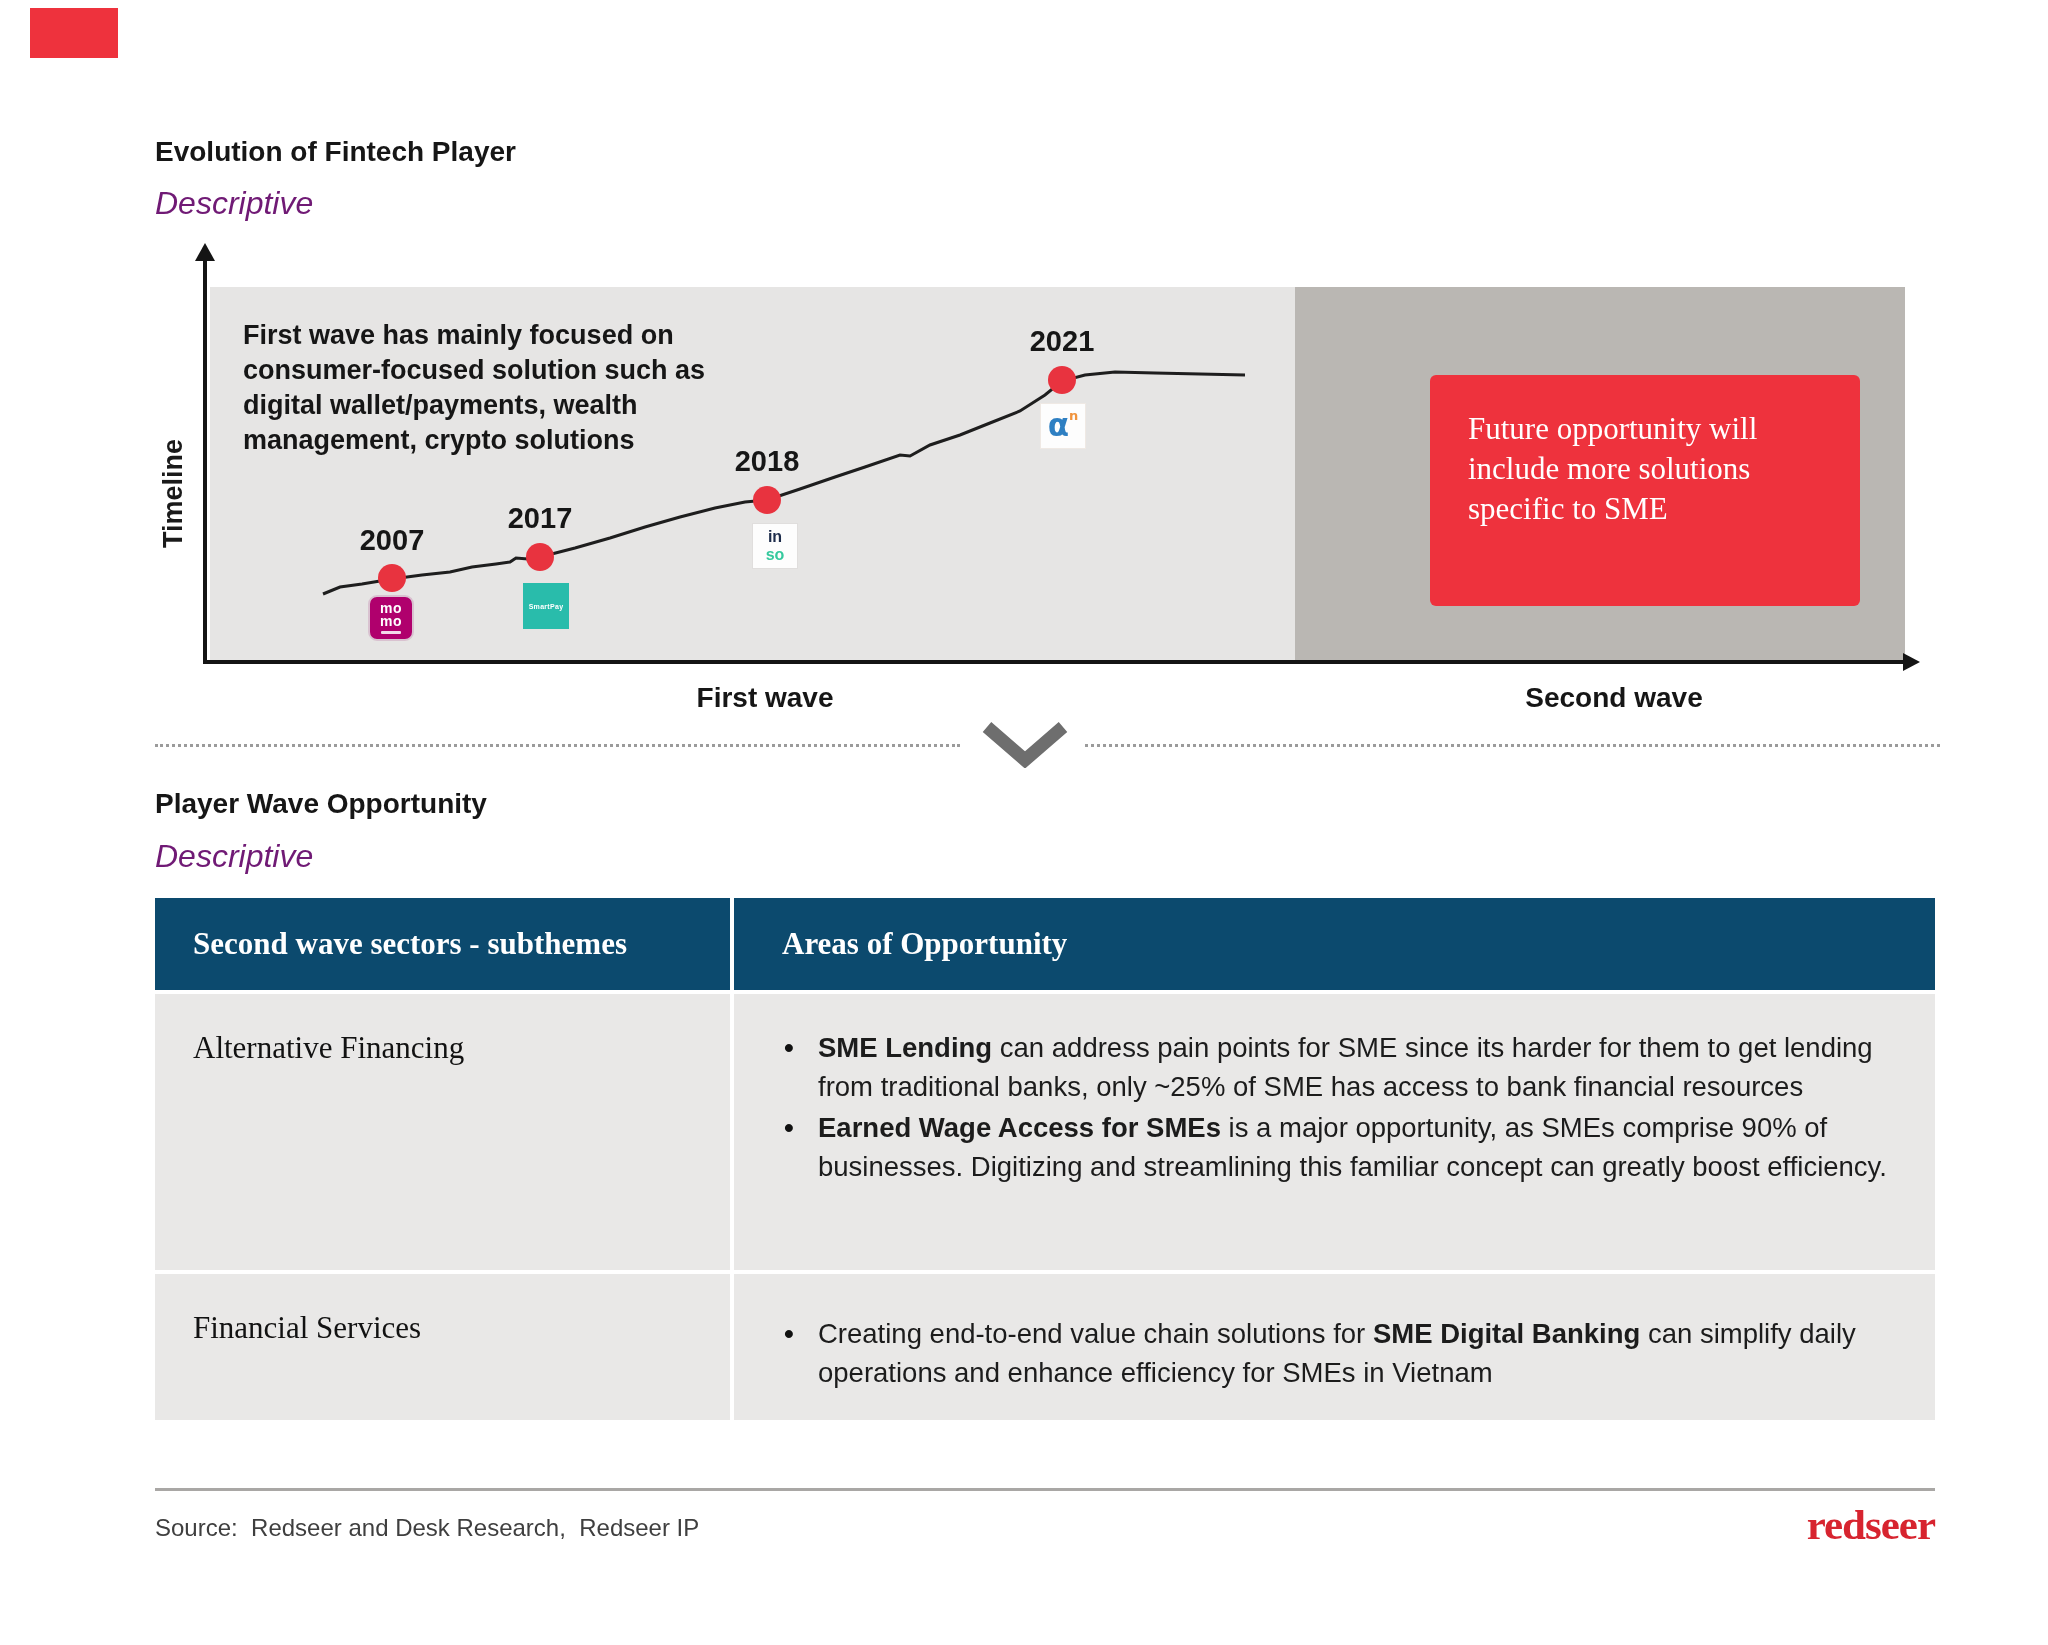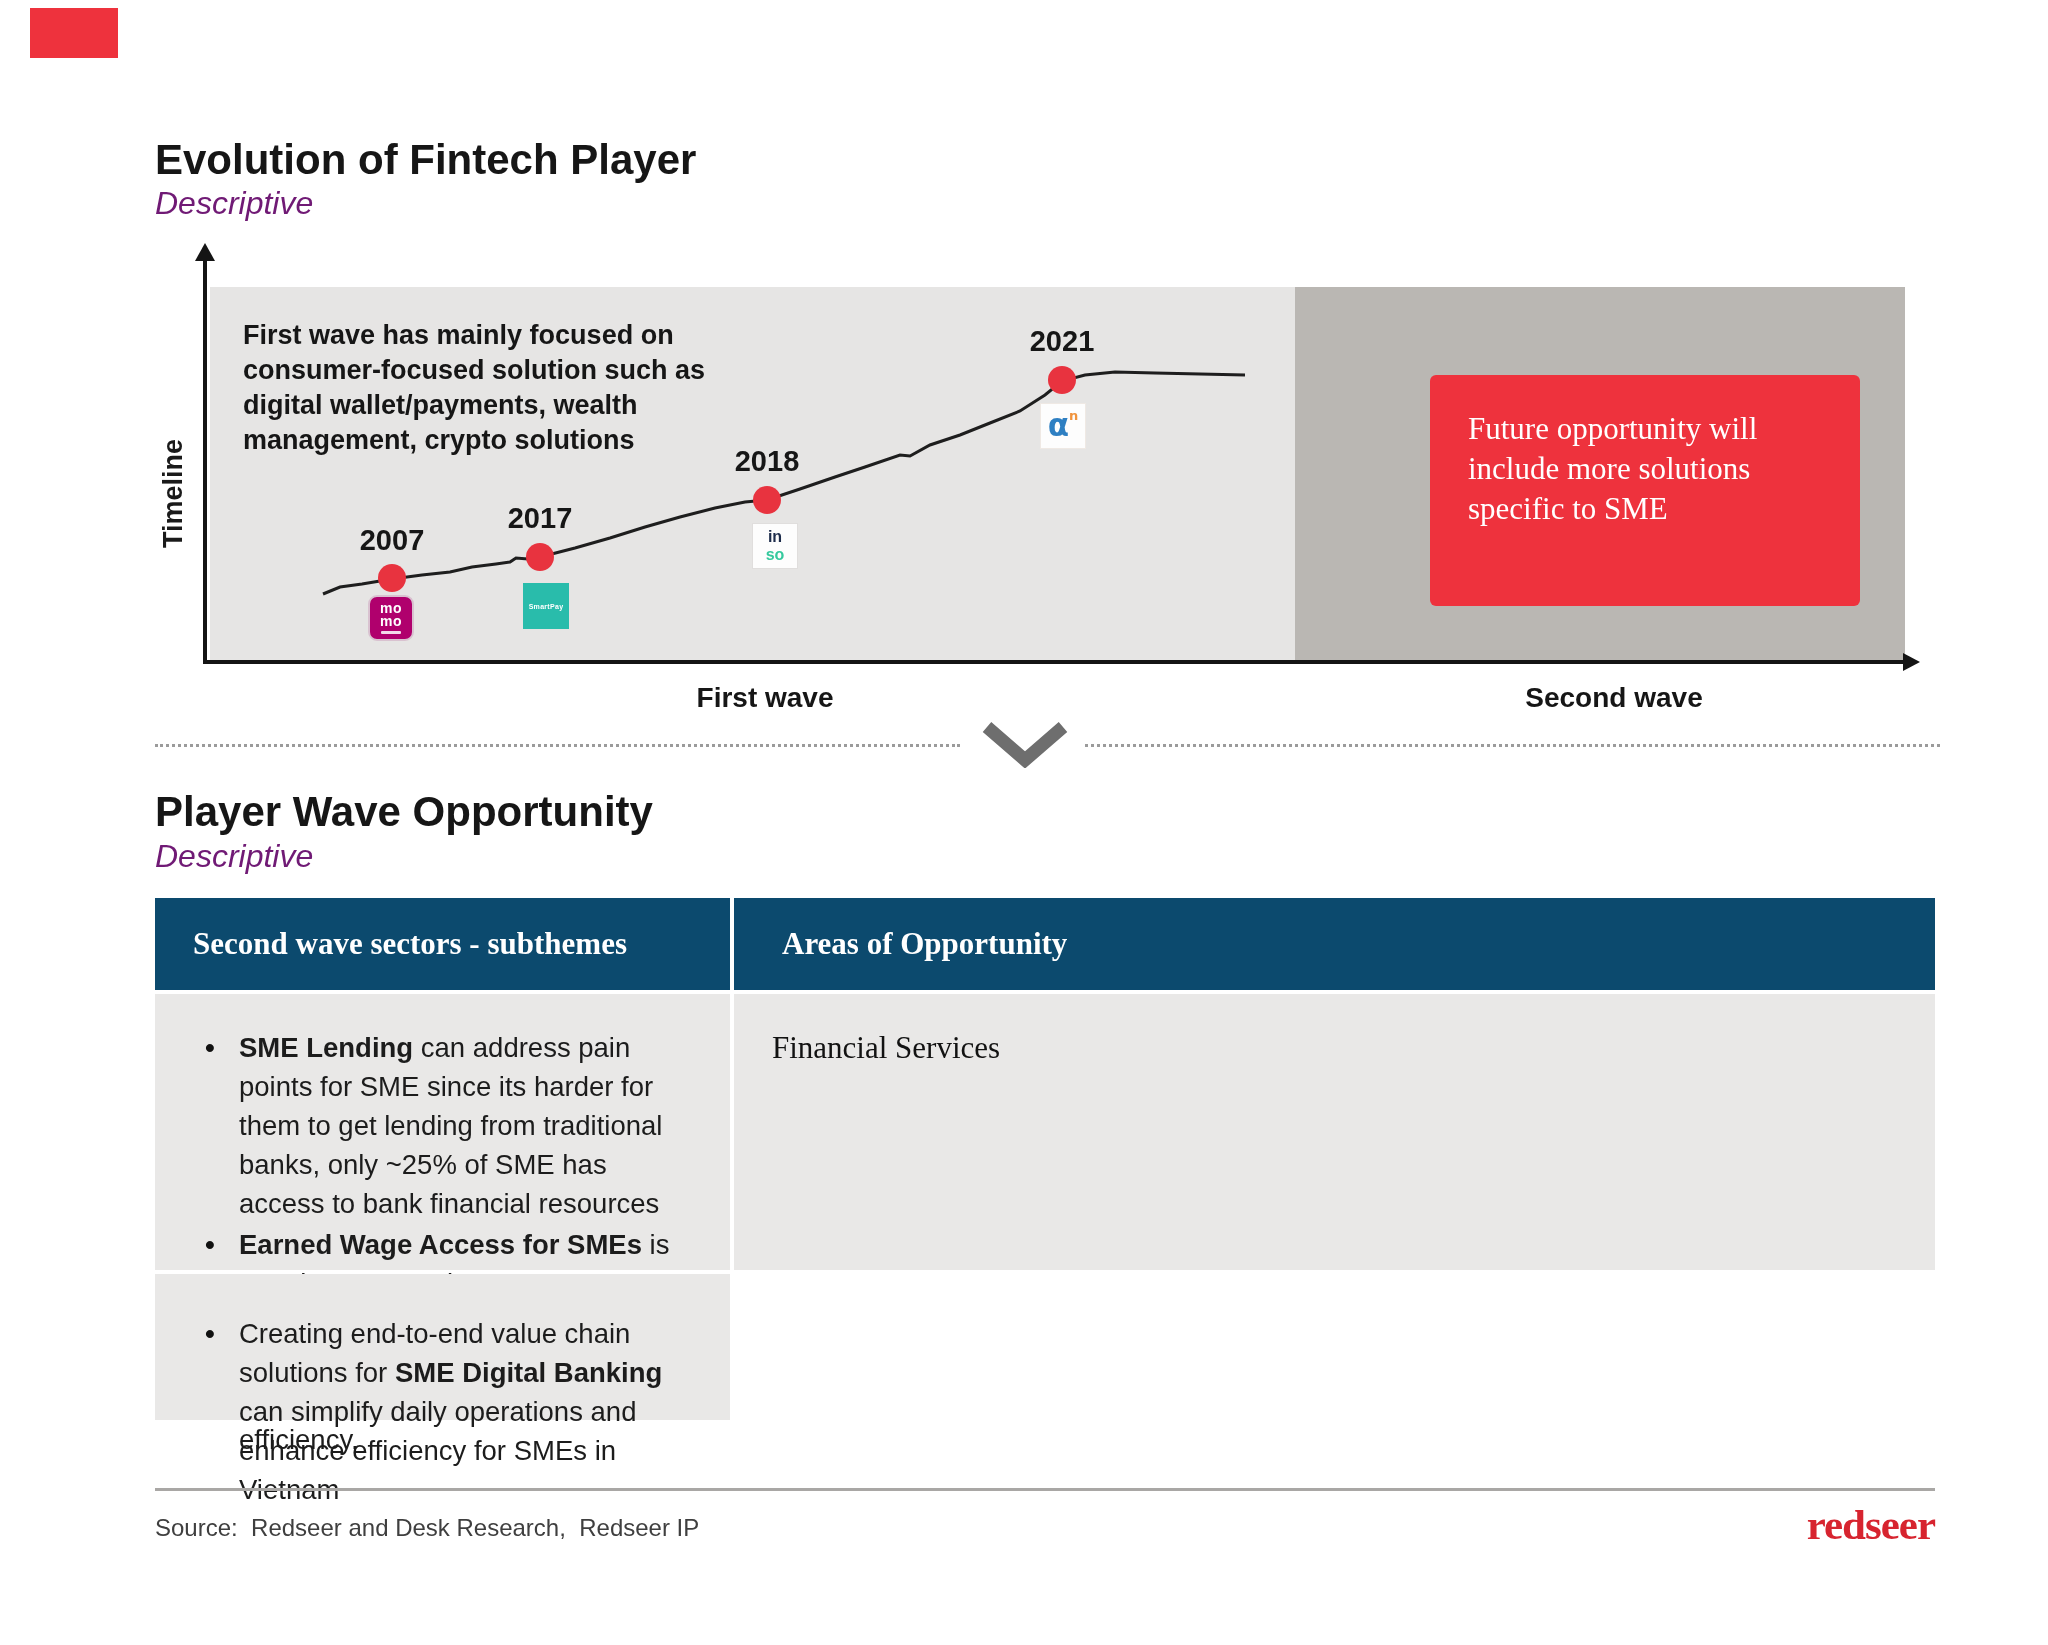--- a/index.html
+++ b/index.html
@@ -3,21 +3,21 @@
 <meta charset="utf-8">
 <style>
   html,body{margin:0;padding:0;background:#fff;}
   .canvas{position:relative;width:2048px;height:1645px;background:#ffffff;overflow:hidden;
           font-family:"Liberation Sans",sans-serif;color:#1a1a1a;}
 
   
   .corner-tag{position:absolute;left:30px;top:8px;width:88px;height:50px;background:#ee323d;}
 
   
-  .title{position:absolute;left:155px;font-size:42px;font-weight:700;color:#161616;margin:0;}
+  .title{position:absolute;left:155px;font-size:28px;font-weight:700;color:#161616;margin:0;}
   .subtitle{position:absolute;left:155px;font-size:32px;color:#701a75;font-style:italic;}
   .t1{top:136px;} .s1{top:185px;}
   .t2{top:788px;} .s2{top:838px;}
   .ylab-wrap{position:absolute;left:158px;top:548px;transform:rotate(-90deg);transform-origin:0 0;
              font-size:27px;font-weight:700;}
   .yaxis{position:absolute;left:203px;top:260px;width:4px;height:402px;background:#141414;}
   .yarrow{position:absolute;left:195px;top:243px;width:0;height:0;
           border-left:10px solid transparent;border-right:10px solid transparent;
           border-bottom:18px solid #141414;}
   .xaxis{position:absolute;left:203px;top:660px;width:1702px;height:4px;background:#141414;}
@@ -160,20 +160,21 @@
     <div class="dotline dl-right"></div>
   </div>
 
   <h2 class="title t2">Player Wave Opportunity</h2>
   <div class="subtitle s2">Descriptive</div>
 
   <div class="table">
     <div class="th c1">Second wave sectors - subthemes</div>
     <div class="th c2">Areas of Opportunity</div>
 
+    <div class="td sector">Alternative Financing</div>
     <div class="td areas">
       <ul>
           <li>
             <span class="bdot">•</span>
             <span class="btext"><span class="b">SME Lending</span><span> can address pain points for SME since its harder for them to get lending from traditional banks, only ~25% of SME has access to bank financial resources</span></span>
           </li>
           <li>
             <span class="bdot">•</span>
             <span class="btext"><span class="b">Earned Wage Access for SMEs</span><span> is a major opportunity, as SMEs comprise 90% of businesses. Digitizing and streamlining this familiar concept can greatly boost efficiency.</span></span>
           </li>

